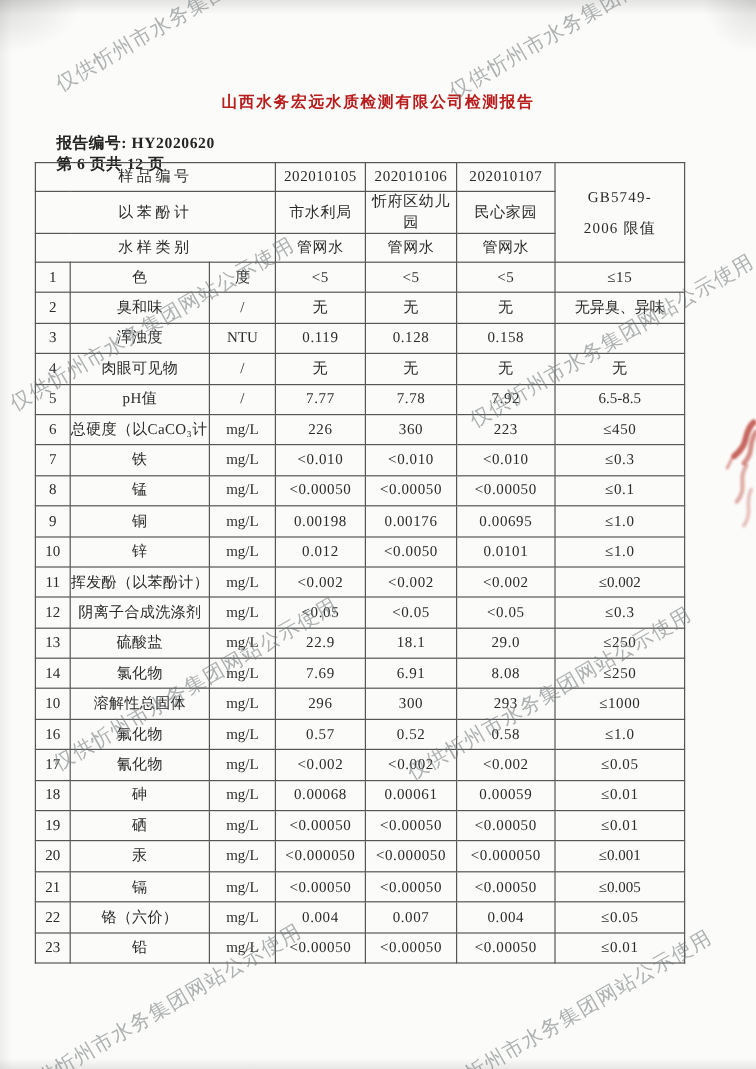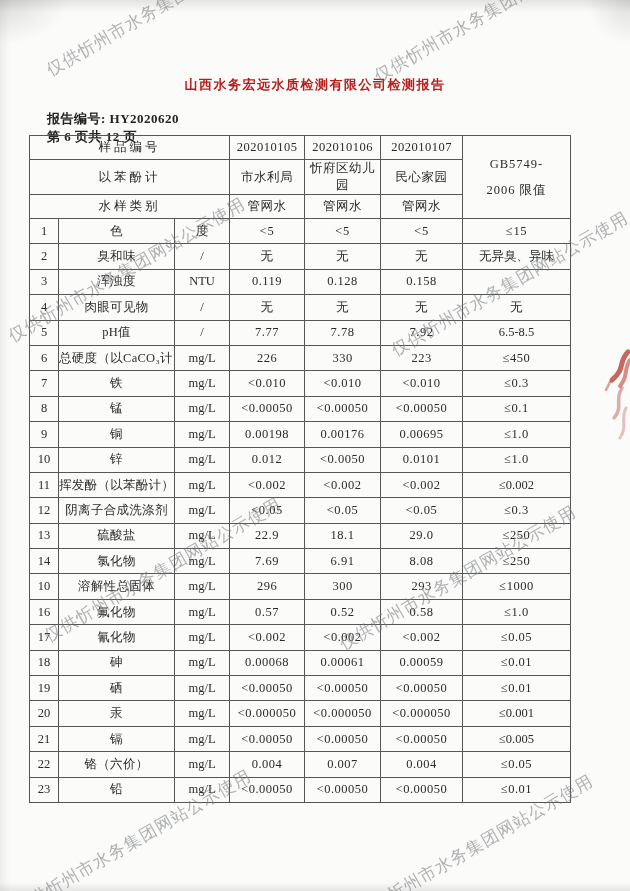--- a/index.html
+++ b/index.html
@@ -158,21 +158,21 @@
           <td class="val">7.77</td>
           <td class="val">7.78</td>
           <td class="val">7.92</td>
           <td class="limit tight">6.5-8.5</td>
         </tr>
         <tr>
           <td class="no">6</td>
           <td class="name">总硬度（以CaCO₃计）</td>
           <td class="unit">mg/L</td>
           <td class="val">226</td>
-          <td class="val">330</td>
+          <td class="val">360</td>
           <td class="val">223</td>
           <td class="limit">≤450</td>
         </tr>
         <tr>
           <td class="no">7</td>
           <td class="name">铁</td>
           <td class="unit">mg/L</td>
           <td class="val">&lt;0.010</td>
           <td class="val">&lt;0.010</td>
           <td class="val">&lt;0.010</td>

